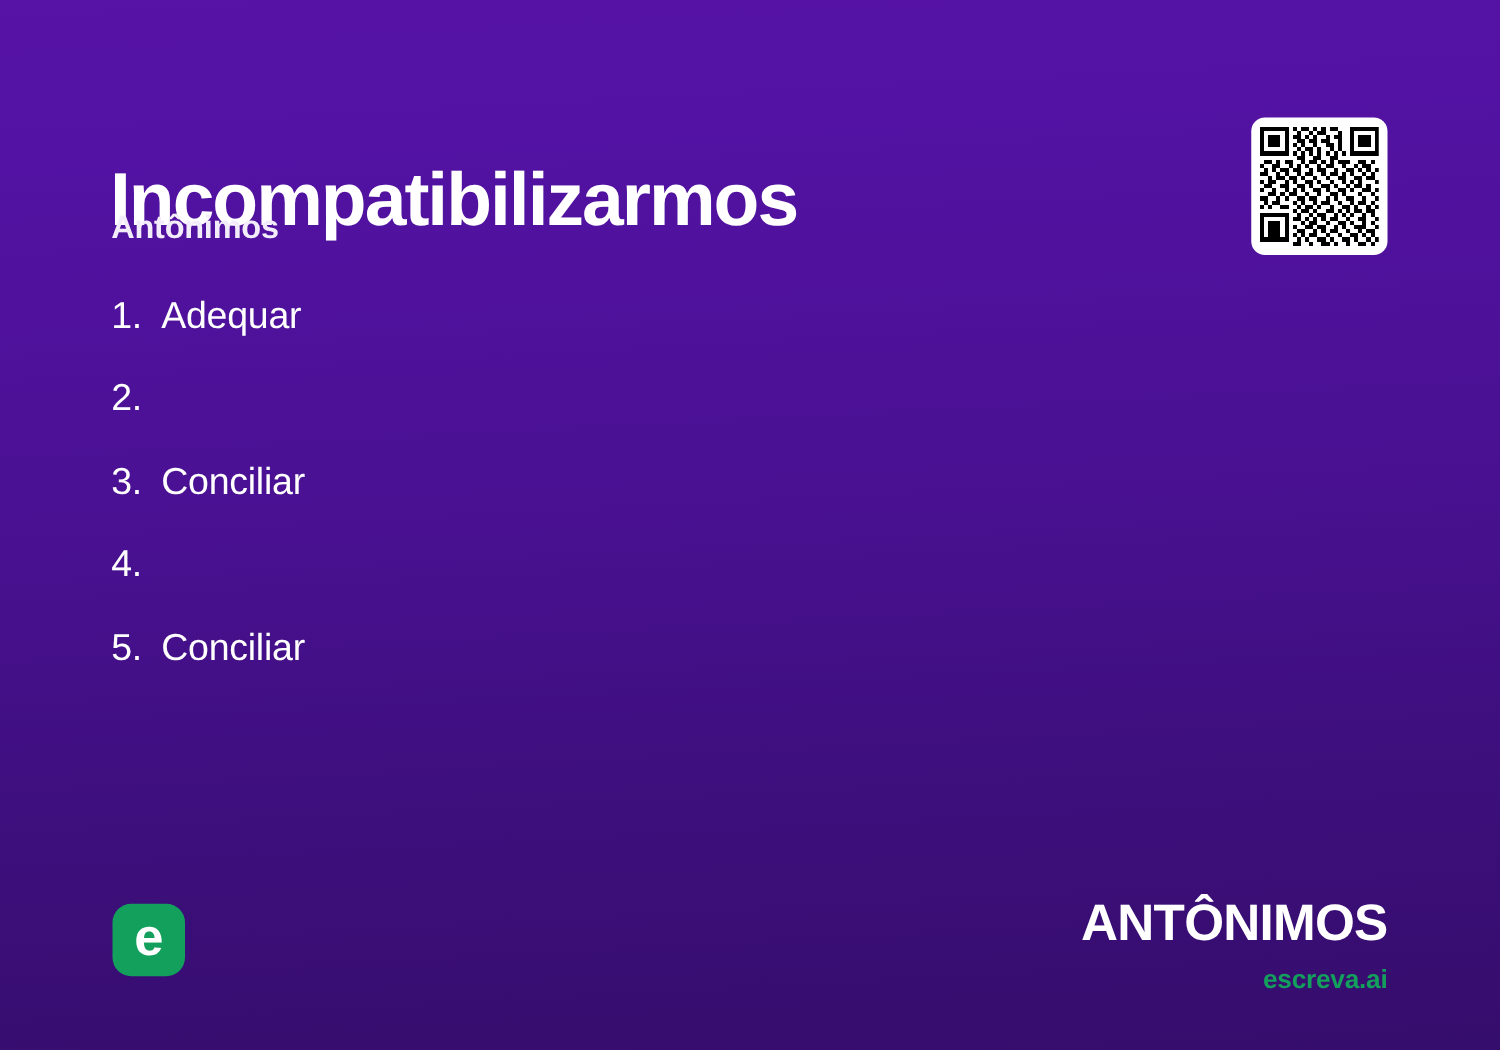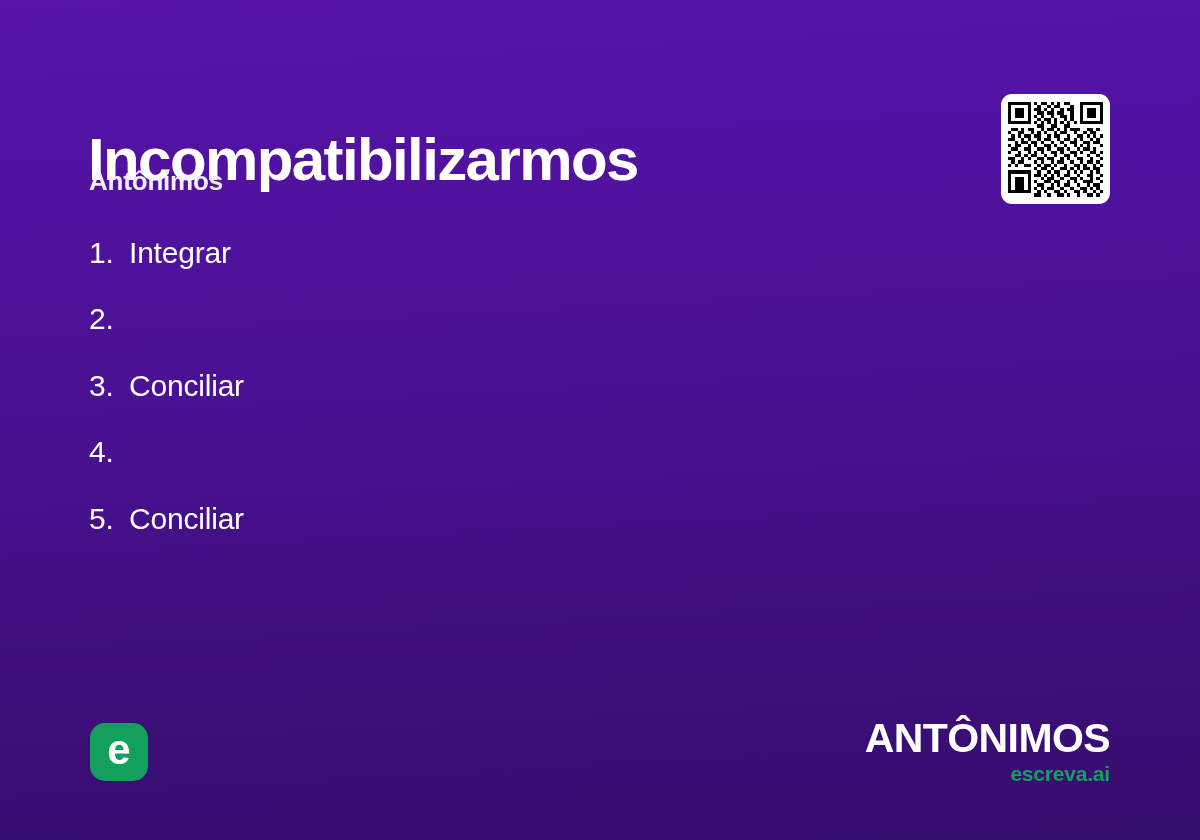--- a/index.html
+++ b/index.html
@@ -115,40 +115,40 @@
   .wordmark-main {
     display: block;
     font-size: 41px;
     font-weight: 700;
     letter-spacing: -0.6px;
     line-height: 1;
     color: #ffffff;
   }
   .wordmark-sub {
     display: block;
-    margin-top: 4px;
+    margin-top: 14px;
     font-size: 21px;
     font-weight: 700;
     letter-spacing: -0.2px;
     line-height: 1;
     color: #13a05c;
   }
 </style>
 </head>
 <body>
 
 <div class="card">
 
   <h1 class="title">Incompatibilizarmos</h1>
   <div class="subtitle">Antônimos</div>
 
   <ul class="list">
     <li class="list-item">
       <span class="item-index">1.</span>
-      <span class="item-label">Integrar</span>
+      <span class="item-label">Adequar</span>
     </li>
     <li class="list-item">
       <span class="item-index">2.</span>
     </li>
     <li class="list-item">
       <span class="item-index">3.</span>
       <span class="item-label">Conciliar</span>
     </li>
     <li class="list-item">
       <span class="item-index">4.</span>

